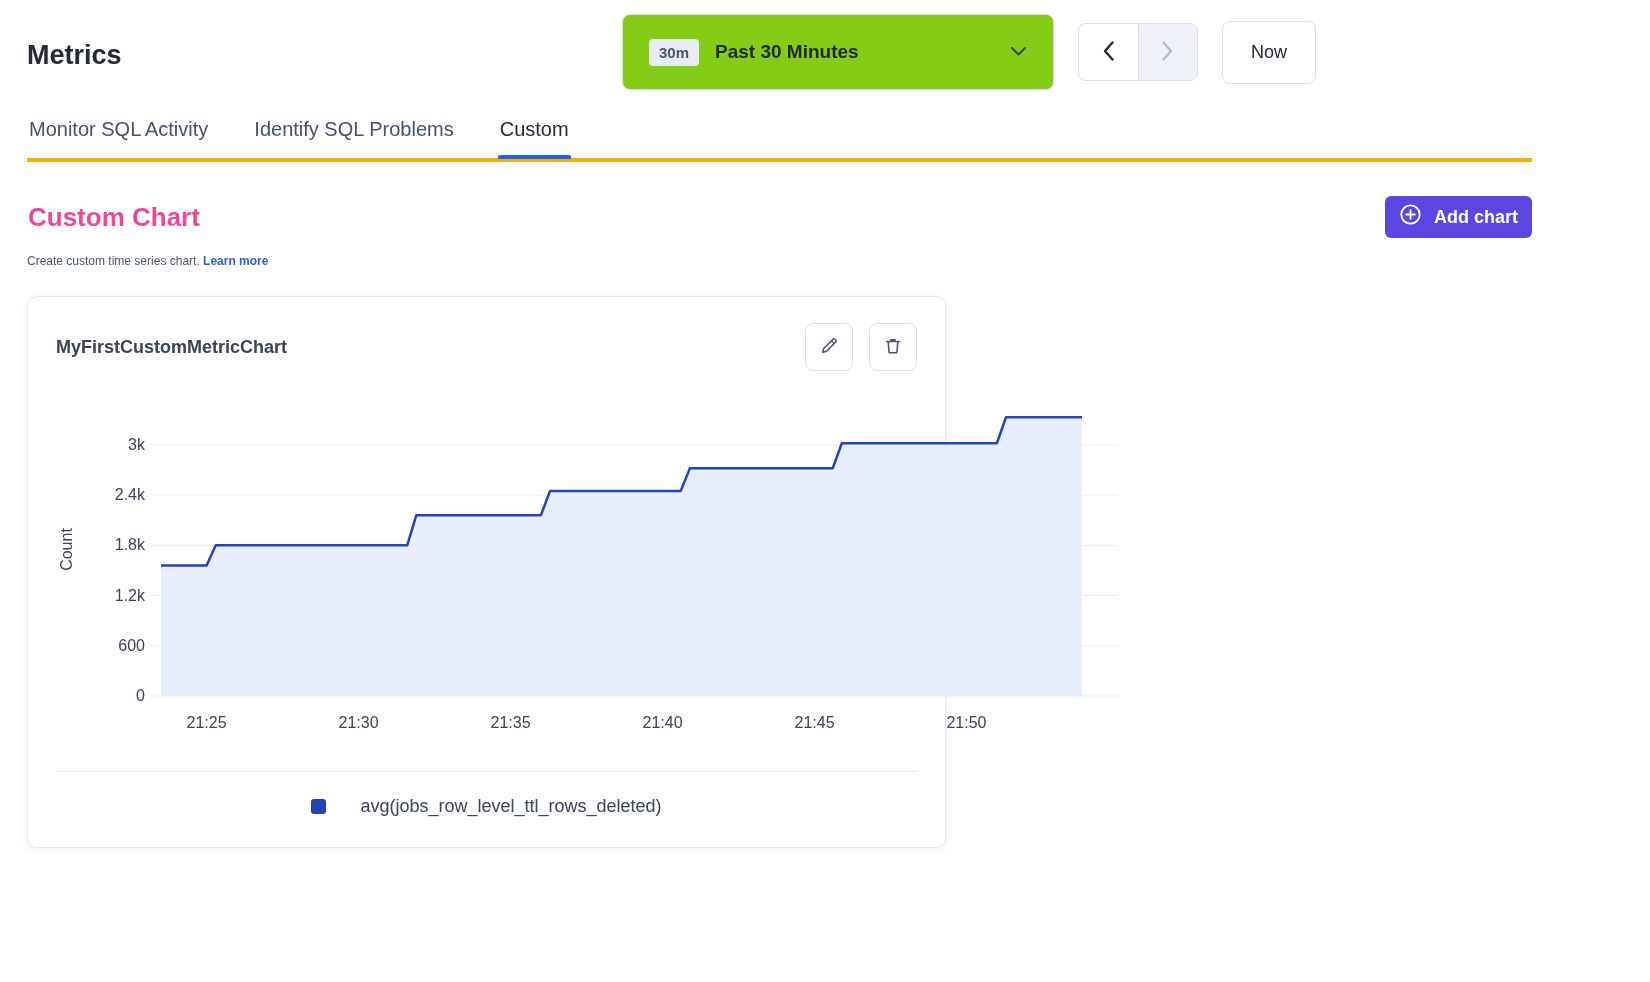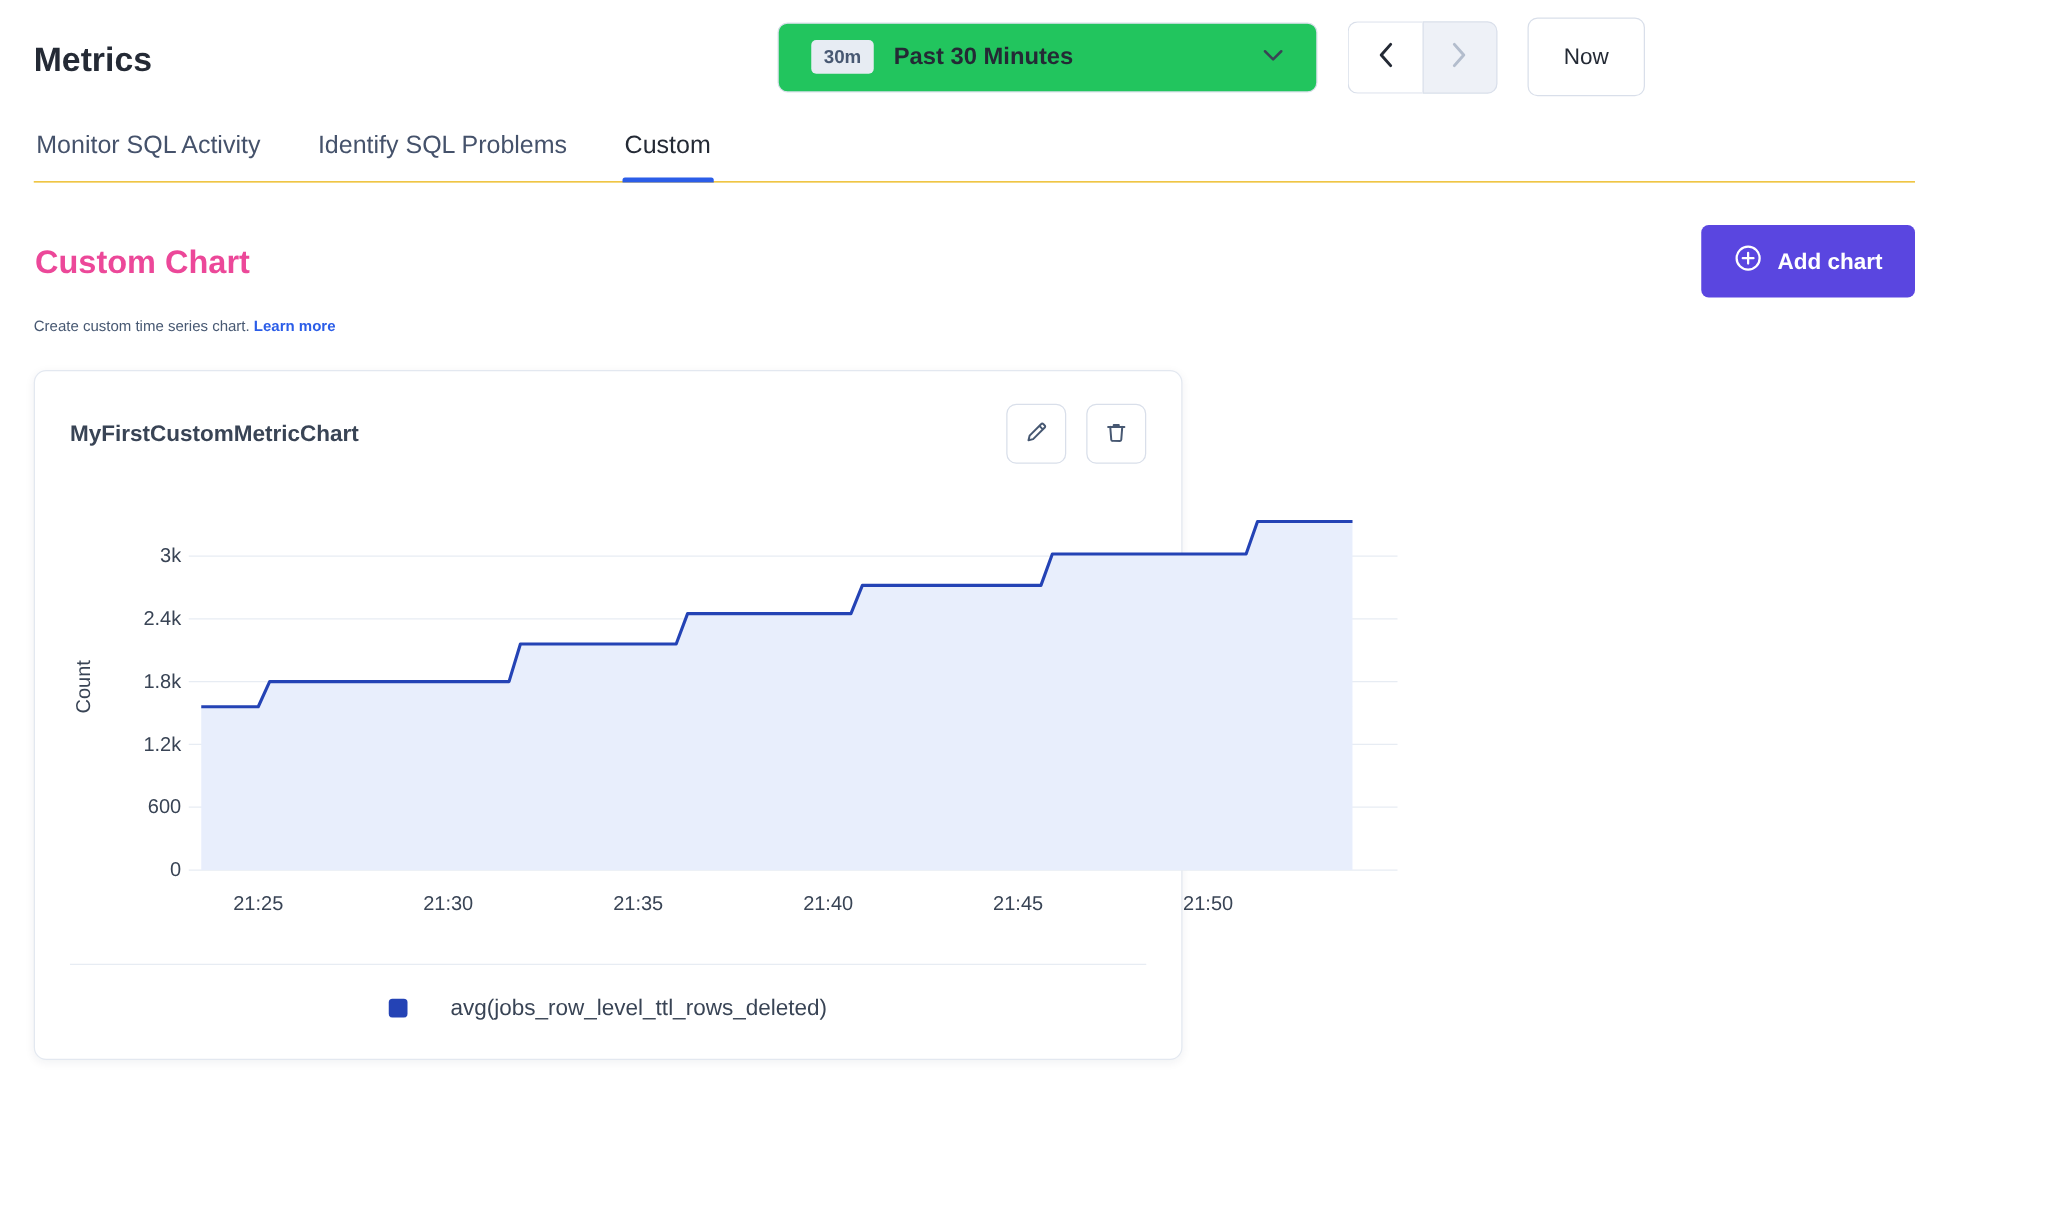--- a/index.html
+++ b/index.html
@@ -12,24 +12,24 @@
     font-family: "Liberation Sans", sans-serif;
   }
   .page { padding: 14px 118px 0 27px; }
 
   
   .topbar { display: flex; align-items: center; }
   .page-title { font-size: 27px; font-weight: 700; margin: 6px 0 0; color: #242a35; }
   .controls { margin-left: auto; margin-right: 216px; display: flex; align-items: center; gap: 24px; }
 
   .time-select {
-    width: 432px; height: 56px;
+    width: 432px; height: 76px;
     border: 1px solid #d9dfea; border-radius: 8px;
     display: flex; align-items: center; gap: 16px;
-    padding: 0 26px; cursor: pointer; background: #22c55e;
+    padding: 0 26px; cursor: pointer; background: #84cc16;
   }
   .time-badge {
     background: #e7ecf3; color: #475872;
     font-weight: 700; font-size: 15px;
     padding: 5px 10px; border-radius: 4px;
   }
   .time-label { font-size: 19px; font-weight: 600; color: #242a35; flex: 1; }
 
   .arrows { display: flex; }
   .arrow-btn {
@@ -42,39 +42,39 @@
   .arrow-btn.next { border-radius: 0 8px 8px 0; background: #eef1f7; cursor: default; }
 
   .now-btn {
     height: 63px; padding: 12px 28px;
     font-size: 18px; font-family: inherit; color: #242a35;
     background: #fff; border: 1px solid #d9dfea; border-radius: 8px;
     cursor: pointer;
   }
 
   
-  .tabs { display: flex; gap: 42px; margin-top: 28px; border-bottom: 1px solid #eab308; }
+  .tabs { display: flex; gap: 42px; margin-top: 28px; border-bottom: 4px solid #eab308; }
   .tab { font-size: 20px; padding: 0 2px 17px; color: #45526b; cursor: pointer; position: relative; }
   .tab.active { color: #242a35; }
   .tab.active::after {
     content: ""; position: absolute; left: 0; right: 0; bottom: -1px;
     height: 4px; background: #2b5de8; border-radius: 2px 2px 0 0;
   }
 
   
   .section-row { margin-top: 34px; display: flex; align-items: center; justify-content: space-between; }
   .section-title { font-size: 26px; font-weight: 700; margin: 1px; color: #ec4899; }
   .subtitle { font-size: 12px; color: #475872; margin-top: 16px; }
   .link { color: #2b5de8; font-weight: 600; text-decoration: none; cursor: pointer; }
 
   .add-btn {
     display: flex; align-items: center; gap: 12px;
     background: #5a46e0; color: #fff;
     font-size: 18px; font-weight: 700; font-family: inherit;
-    border: none; border-radius: 6px; height: 58px; padding: 0 26px;
+    border: none; border-radius: 6px; height: 42px; padding: 0 14px;
     cursor: pointer;
   }
 
   
   .card {
     margin-top: 28px; width: 919px;
     border: 1px solid #e3e8f0; border-radius: 10px;
     box-shadow: 0 2px 8px rgba(20,30,60,.06);
     padding: 26px 28px 0; background: #fff;
   }

